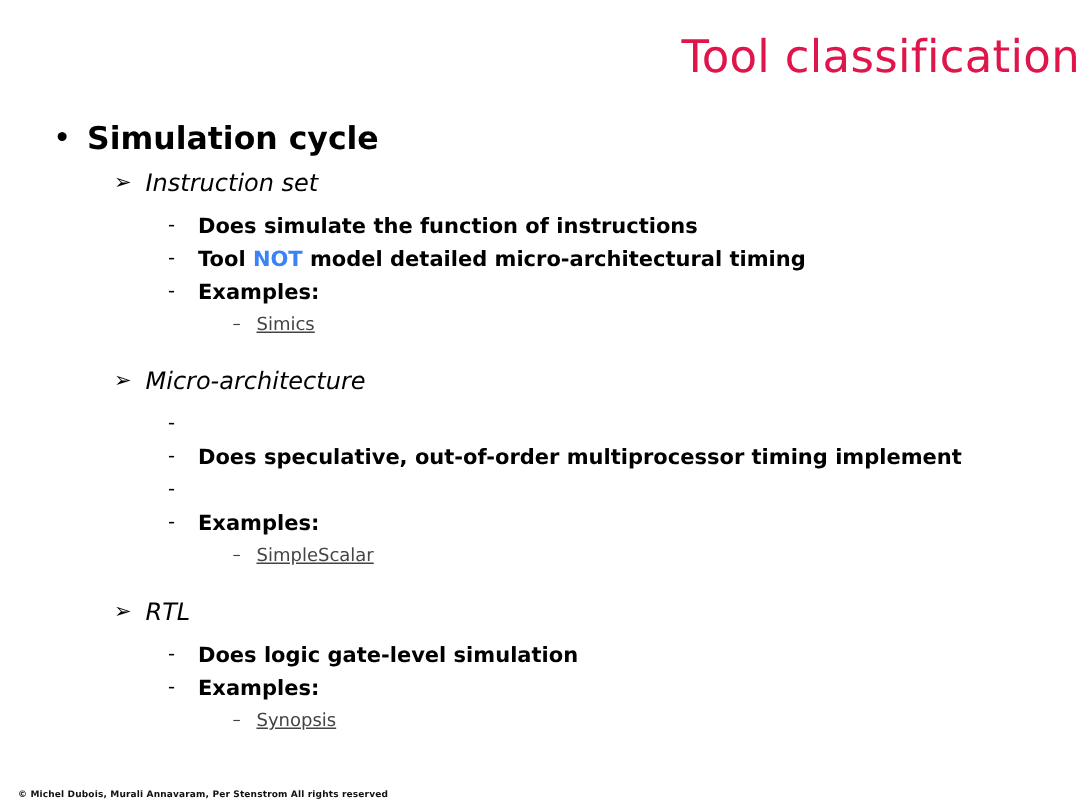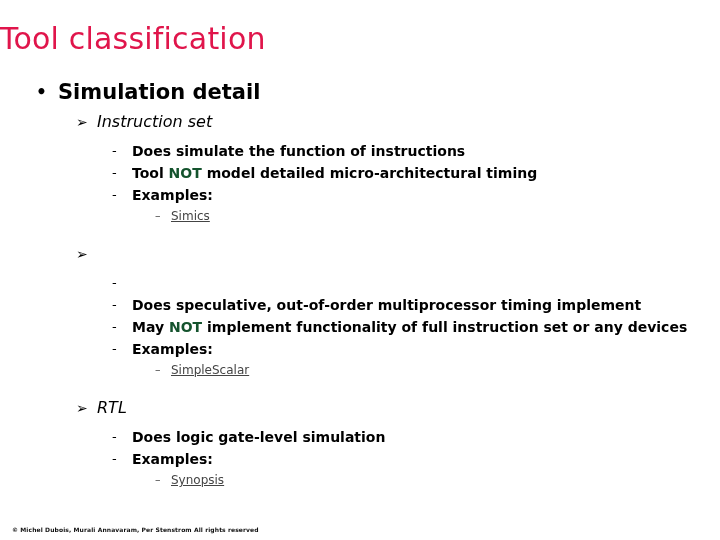--- a/index.html
+++ b/index.html
@@ -22,21 +22,21 @@
     inset: 0;
     background: #ffffff;
   }
 
   
   .slide-title {
     position: absolute;
     left: 0;
     right: 0;
     top: 22px;
-    text-align: left;
+    text-align: right;
     font-family: "DejaVu Sans", sans-serif;
     font-size: 30px;
     line-height: 34px;
     font-weight: 400;
     letter-spacing: 0.2px;
     color: #E0154B;
     white-space: nowrap;
   }
 
   
@@ -119,21 +119,21 @@
     width: 16px;
     font-size: 11px;
     line-height: 20px;
   }
   .lvl4 .text { line-height: 20px; text-decoration: underline; }
 
   .spacer-lg { height: 12px; }
   .spacer-sm { height: 6px; }
 
   .hl-red {
-    color: #14532d;
+    color: #3b82f6;
     font-weight: 700;
   }
 
   
   .footer {
     position: absolute;
     left: 12px;
     bottom: 6px;
     font-family: "DejaVu Sans", sans-serif;
     font-size: 6px;
@@ -148,21 +148,21 @@
 <body>
 
 <div class="slide">
 
   <div class="slide-title">Tool classification</div>
 
   <div class="body">
 
     <div class="row lvl1">
       <span class="bullet">•</span>
-      <span class="text">Simulation detail</span>
+      <span class="text">Simulation cycle</span>
     </div>
 
     <div class="row lvl2">
       <span class="bullet">➢</span>
       <span class="text">Instruction set</span>
     </div>
     <div class="spacer-sm"></div>
 
     <div class="row lvl3">
       <span class="bullet">-</span>
@@ -179,33 +179,33 @@
 
     <div class="row lvl4">
       <span class="bullet">–</span>
       <span class="text">Simics</span>
     </div>
 
     <div class="spacer-lg"></div>
 
     <div class="row lvl2">
       <span class="bullet">➢</span>
+      <span class="text">Micro-architecture</span>
     </div>
     <div class="spacer-sm"></div>
 
     <div class="row lvl3">
       <span class="bullet">-</span>
     </div>
     <div class="row lvl3">
       <span class="bullet">-</span>
       <span class="text"><span>Does speculative, out-of-order multiprocessor timing implement</span><span class="hl-red"></span><span></span></span>
     </div>
     <div class="row lvl3">
       <span class="bullet">-</span>
-      <span class="text"><span>May </span><span class="hl-red">NOT</span><span> implement functionality of full instruction set or any devices</span></span>
     </div>
     <div class="row lvl3">
       <span class="bullet">-</span>
       <span class="text"><span>Examples:</span><span class="hl-red"></span><span></span></span>
     </div>
 
     <div class="row lvl4">
       <span class="bullet">–</span>
       <span class="text">SimpleScalar</span>
     </div>

